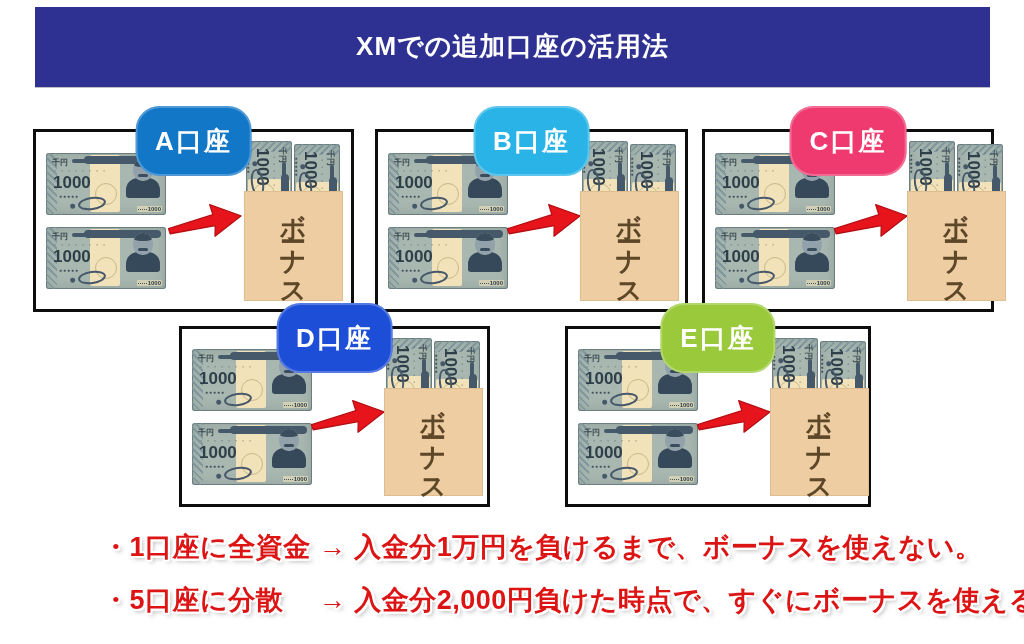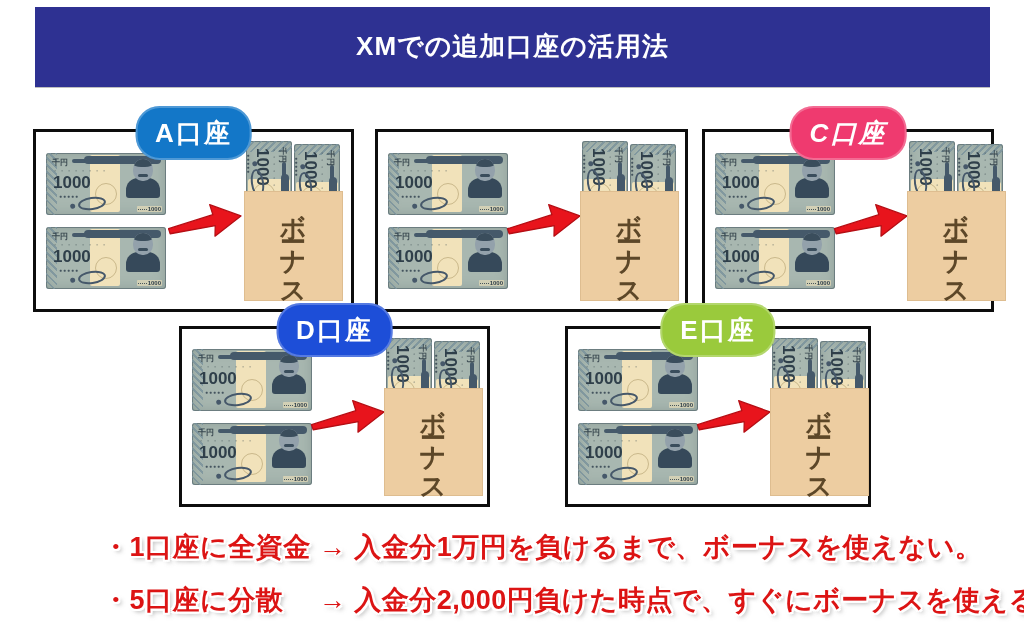--- a/index.html
+++ b/index.html
@@ -14,21 +14,21 @@
 
   
   .acct-box{position:absolute;background:#fff;border:3px solid #0d0d0d;}
   .box-a{left:33px; top:129px;width:315px;height:177px;}
   .box-b{left:375px;top:129px;width:307px;height:177px;}
   .box-c{left:702px;top:129px;width:286px;height:177px;}
   .box-d{left:179px;top:326px;width:305px;height:175px;}
   .box-e{left:565px;top:326px;width:300px;height:175px;text-align:center;}
 
   .pill{position:absolute;top:-26px;left:50%;transform:translateX(-50%);height:46px;
-        line-height:46px;padding:4px 20px;border-radius:24px;color:#fff;font-size:26px;
+        line-height:46px;padding:12px 20px;border-radius:24px;color:#fff;font-size:26px;
         font-weight:bold;letter-spacing:2px;white-space:nowrap;z-index:5;
         box-shadow:inset 0 0 0 2px rgba(255,255,255,.25);}
 
   .box-content{display:flex;align-items:center;justify-content:space-between;
                height:100%;padding:0 8px 0 10px;gap:2px;}
 
   .cash-col{display:flex;flex-direction:column;gap:12px;flex:none;}
   .cash-col .bill-slot{width:120px;height:62px;position:relative;}
 
   
@@ -180,20 +180,21 @@
             </div>
   </div>
   <div class="envelope">
     <span class="bonus-label">ボーナス</span>
   </div>
 </div>
     </div>
   </section>
 
   <section class="acct-box box-b">
+    <div class="pill pill-b" style="background: rgb(41, 179, 230);">B口座</div>
     <div class="box-content">
       <div class="cash-col">
         <div class="bill-slot">
   <div class="bill">
     <div class="b-band"></div>
     <div class="b-leftedge"></div>
     <div class="b-topmark"></div>
     <span class="b-kanji">千円</span>
     <span class="b-dots">・・・・・・・・</span>
     <span class="b-value">1000</span>
@@ -271,21 +272,21 @@
             </div>
   </div>
   <div class="envelope">
     <span class="bonus-label">ボーナス</span>
   </div>
 </div>
     </div>
   </section>
 
   <section class="acct-box box-c">
-    <div class="pill pill-c" style="background: rgb(239, 58, 111); font-style: italic;">C口座</div>
+    <div class="pill pill-c" style="background: rgb(239, 58, 111);">C口座</div>
     <div class="box-content">
       <div class="cash-col">
         <div class="bill-slot">
   <div class="bill">
     <div class="b-band"></div>
     <div class="b-leftedge"></div>
     <div class="b-topmark"></div>
     <span class="b-kanji">千円</span>
     <span class="b-dots">・・・・・・・・</span>
     <span class="b-value">1000</span>

